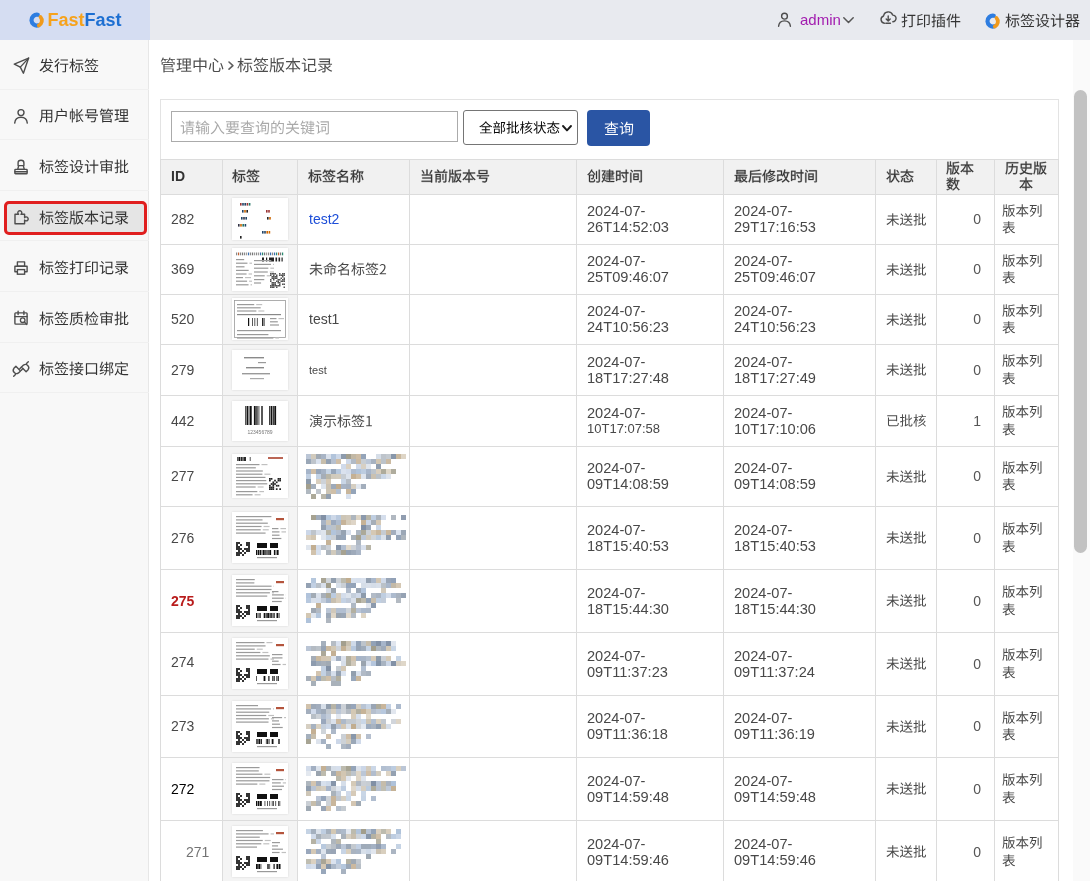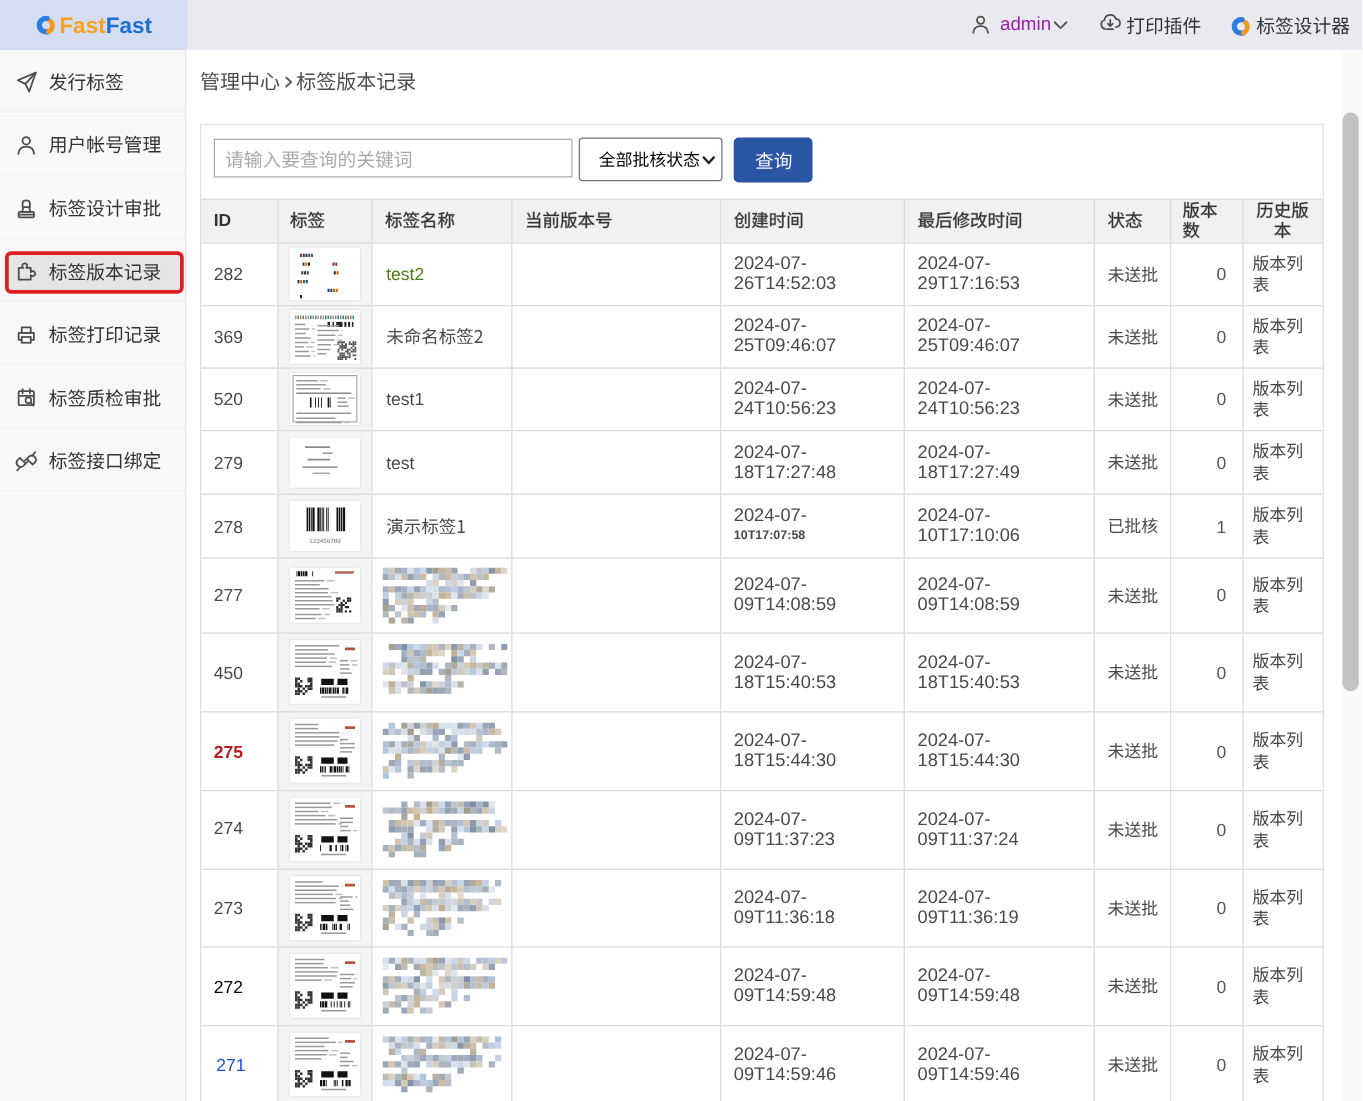--- a/index.html
+++ b/index.html
@@ -472,21 +472,21 @@
       <use href="#g60" x="1000"></use>
       <use href="#g19" x="2000"></use>
     </g>
   </svg>
 <svg class="t" style="left:1019.0px;top:175.0px;width:14.0px;height:18px">
     <g fill="#333" stroke="#333" stroke-width="20" transform="translate(0,14.32) scale(0.014000,-0.014000)">
       <use href="#g20" x="0"></use>
     </g>
   </svg>
 <span style="position:absolute;left:171px;top:209px;font-size:14px;color:#484848;font-weight:normal;line-height:20px;letter-spacing:0;white-space:nowrap">282</span>
-<span style="position:absolute;left:309px;top:209px;font-size:14px;color:#4d7c0f;font-weight:normal;line-height:20px;letter-spacing:0;white-space:nowrap">test2</span>
+<span style="position:absolute;left:309px;top:209px;font-size:14px;color:#1d4ed8;font-weight:normal;line-height:20px;letter-spacing:0;white-space:nowrap">test2</span>
 <span style="position:absolute;left:587px;top:201px;font-size:14.6px;color:#484848;font-weight:normal;line-height:20px;letter-spacing:0;white-space:nowrap">2024-07-</span>
 <span style="position:absolute;left:587px;top:217px;font-size:14.6px;color:#484848;font-weight:normal;line-height:20px;letter-spacing:0;white-space:nowrap">26T14:52:03</span>
 <span style="position:absolute;left:734px;top:201px;font-size:14.6px;color:#484848;font-weight:normal;line-height:20px;letter-spacing:0;white-space:nowrap">2024-07-</span>
 <span style="position:absolute;left:734px;top:217px;font-size:14.6px;color:#484848;font-weight:normal;line-height:20px;letter-spacing:0;white-space:nowrap">29T17:16:53</span>
 <svg class="t" style="left:886.0px;top:210.5px;width:40.5px;height:17px">
     <g fill="#4a4a4a" transform="translate(0,13.63) scale(0.013500,-0.013500)">
       <use href="#g61" x="0"></use>
       <use href="#g62" x="1000"></use>
       <use href="#g18" x="2000"></use>
     </g>
@@ -559,21 +559,21 @@
       <use href="#g20" x="1000"></use>
       <use href="#g63" x="2000"></use>
     </g>
   </svg>
 <svg class="t" style="left:1002.0px;top:319.3px;width:13.5px;height:17px">
     <g fill="#454545" transform="translate(0,13.63) scale(0.013500,-0.013500)">
       <use href="#g64" x="0"></use>
     </g>
   </svg>
 <span style="position:absolute;left:171px;top:359.5px;font-size:14px;color:#484848;font-weight:normal;line-height:20px;letter-spacing:0;white-space:nowrap">279</span>
-<span style="position:absolute;left:309px;top:359.5px;font-size:14px;color:#484848;font-weight:normal;line-height:20px;letter-spacing:0;white-space:nowrap">test</span>
+<span style="position:absolute;left:309px;top:359.5px;font-size:11px;color:#484848;font-weight:normal;line-height:20px;letter-spacing:0;white-space:nowrap">test</span>
 <span style="position:absolute;left:587px;top:351.5px;font-size:14.6px;color:#484848;font-weight:normal;line-height:20px;letter-spacing:0;white-space:nowrap">2024-07-</span>
 <span style="position:absolute;left:587px;top:367.5px;font-size:14.6px;color:#484848;font-weight:normal;line-height:20px;letter-spacing:0;white-space:nowrap">18T17:27:48</span>
 <span style="position:absolute;left:734px;top:351.5px;font-size:14.6px;color:#484848;font-weight:normal;line-height:20px;letter-spacing:0;white-space:nowrap">2024-07-</span>
 <span style="position:absolute;left:734px;top:367.5px;font-size:14.6px;color:#484848;font-weight:normal;line-height:20px;letter-spacing:0;white-space:nowrap">18T17:27:49</span>
 <svg class="t" style="left:886.0px;top:361.0px;width:40.5px;height:17px">
     <g fill="#4a4a4a" transform="translate(0,13.63) scale(0.013500,-0.013500)">
       <use href="#g61" x="0"></use>
       <use href="#g62" x="1000"></use>
       <use href="#g18" x="2000"></use>
     </g>
@@ -584,32 +584,32 @@
       <use href="#g19" x="0"></use>
       <use href="#g20" x="1000"></use>
       <use href="#g63" x="2000"></use>
     </g>
   </svg>
 <svg class="t" style="left:1002.0px;top:369.8px;width:13.5px;height:17px">
     <g fill="#454545" transform="translate(0,13.63) scale(0.013500,-0.013500)">
       <use href="#g64" x="0"></use>
     </g>
   </svg>
-<span style="position:absolute;left:171px;top:410.5px;font-size:14px;color:#484848;font-weight:normal;line-height:20px;letter-spacing:0;white-space:nowrap">278</span>
+<span style="position:absolute;left:171px;top:410.5px;font-size:14px;color:#484848;font-weight:normal;line-height:20px;letter-spacing:0;white-space:nowrap">442</span>
 <svg class="t" style="left:309.0px;top:411.5px;width:63.8px;height:18px">
     <g fill="#484848" transform="translate(0,14.32) scale(0.014000,-0.014000)">
       <use href="#g67" x="0"></use>
       <use href="#g68" x="1000"></use>
       <use href="#g4" x="2000"></use>
       <use href="#g5" x="3000"></use>
       <use href="#g69" x="4000"></use>
     </g>
   </svg>
 <span style="position:absolute;left:587px;top:402.5px;font-size:14.6px;color:#484848;font-weight:normal;line-height:20px;letter-spacing:0;white-space:nowrap">2024-07-</span>
-<span style="position:absolute;left:587px;top:418.5px;font-size:10px;color:#484848;font-weight:bold;line-height:20px;letter-spacing:0;white-space:nowrap">10T17:07:58</span>
+<span style="position:absolute;left:587px;top:418.5px;font-size:13px;color:#484848;font-weight:normal;line-height:20px;letter-spacing:0;white-space:nowrap">10T17:07:58</span>
 <span style="position:absolute;left:734px;top:402.5px;font-size:14.6px;color:#484848;font-weight:normal;line-height:20px;letter-spacing:0;white-space:nowrap">2024-07-</span>
 <span style="position:absolute;left:734px;top:418.5px;font-size:14.6px;color:#484848;font-weight:normal;line-height:20px;letter-spacing:0;white-space:nowrap">10T17:10:06</span>
 <svg class="t" style="left:886.0px;top:412.0px;width:40.5px;height:17px">
     <g fill="#4a4a4a" transform="translate(0,13.63) scale(0.013500,-0.013500)">
       <use href="#g70" x="0"></use>
       <use href="#g18" x="1000"></use>
       <use href="#g43" x="2000"></use>
     </g>
   </svg>
 <span style="position:absolute;right:109px;top:410.5px;font-size:14px;color:#555;line-height:20px;white-space:nowrap">1</span>
@@ -643,21 +643,21 @@
       <use href="#g19" x="0"></use>
       <use href="#g20" x="1000"></use>
       <use href="#g63" x="2000"></use>
     </g>
   </svg>
 <svg class="t" style="left:1002.0px;top:476.3px;width:13.5px;height:17px">
     <g fill="#454545" transform="translate(0,13.63) scale(0.013500,-0.013500)">
       <use href="#g64" x="0"></use>
     </g>
   </svg>
-<span style="position:absolute;left:171px;top:527.5px;font-size:14px;color:#484848;font-weight:normal;line-height:20px;letter-spacing:0;white-space:nowrap">450</span>
+<span style="position:absolute;left:171px;top:527.5px;font-size:14px;color:#484848;font-weight:normal;line-height:20px;letter-spacing:0;white-space:nowrap">276</span>
 <span style="position:absolute;left:587px;top:519.5px;font-size:14.6px;color:#484848;font-weight:normal;line-height:20px;letter-spacing:0;white-space:nowrap">2024-07-</span>
 <span style="position:absolute;left:587px;top:535.5px;font-size:14.6px;color:#484848;font-weight:normal;line-height:20px;letter-spacing:0;white-space:nowrap">18T15:40:53</span>
 <span style="position:absolute;left:734px;top:519.5px;font-size:14.6px;color:#484848;font-weight:normal;line-height:20px;letter-spacing:0;white-space:nowrap">2024-07-</span>
 <span style="position:absolute;left:734px;top:535.5px;font-size:14.6px;color:#484848;font-weight:normal;line-height:20px;letter-spacing:0;white-space:nowrap">18T15:40:53</span>
 <svg class="t" style="left:886.0px;top:529.0px;width:40.5px;height:17px">
     <g fill="#4a4a4a" transform="translate(0,13.63) scale(0.013500,-0.013500)">
       <use href="#g61" x="0"></use>
       <use href="#g62" x="1000"></use>
       <use href="#g18" x="2000"></use>
     </g>
@@ -768,21 +768,21 @@
       <use href="#g19" x="0"></use>
       <use href="#g20" x="1000"></use>
       <use href="#g63" x="2000"></use>
     </g>
   </svg>
 <svg class="t" style="left:1002.0px;top:788.8px;width:13.5px;height:17px">
     <g fill="#454545" transform="translate(0,13.63) scale(0.013500,-0.013500)">
       <use href="#g64" x="0"></use>
     </g>
   </svg>
-<span style="position:absolute;left:173px;top:841.5px;font-size:14px;color:#1d4ed8;font-weight:normal;line-height:20px;letter-spacing:0;white-space:nowrap">271</span>
+<span style="position:absolute;left:186px;top:841.5px;font-size:14px;color:#737373;font-weight:normal;line-height:20px;letter-spacing:0;white-space:nowrap">271</span>
 <span style="position:absolute;left:587px;top:833.5px;font-size:14.6px;color:#484848;font-weight:normal;line-height:20px;letter-spacing:0;white-space:nowrap">2024-07-</span>
 <span style="position:absolute;left:587px;top:849.5px;font-size:14.6px;color:#484848;font-weight:normal;line-height:20px;letter-spacing:0;white-space:nowrap">09T14:59:46</span>
 <span style="position:absolute;left:734px;top:833.5px;font-size:14.6px;color:#484848;font-weight:normal;line-height:20px;letter-spacing:0;white-space:nowrap">2024-07-</span>
 <span style="position:absolute;left:734px;top:849.5px;font-size:14.6px;color:#484848;font-weight:normal;line-height:20px;letter-spacing:0;white-space:nowrap">09T14:59:46</span>
 <svg class="t" style="left:886.0px;top:843.0px;width:40.5px;height:17px">
     <g fill="#4a4a4a" transform="translate(0,13.63) scale(0.013500,-0.013500)">
       <use href="#g61" x="0"></use>
       <use href="#g62" x="1000"></use>
       <use href="#g18" x="2000"></use>
     </g>

